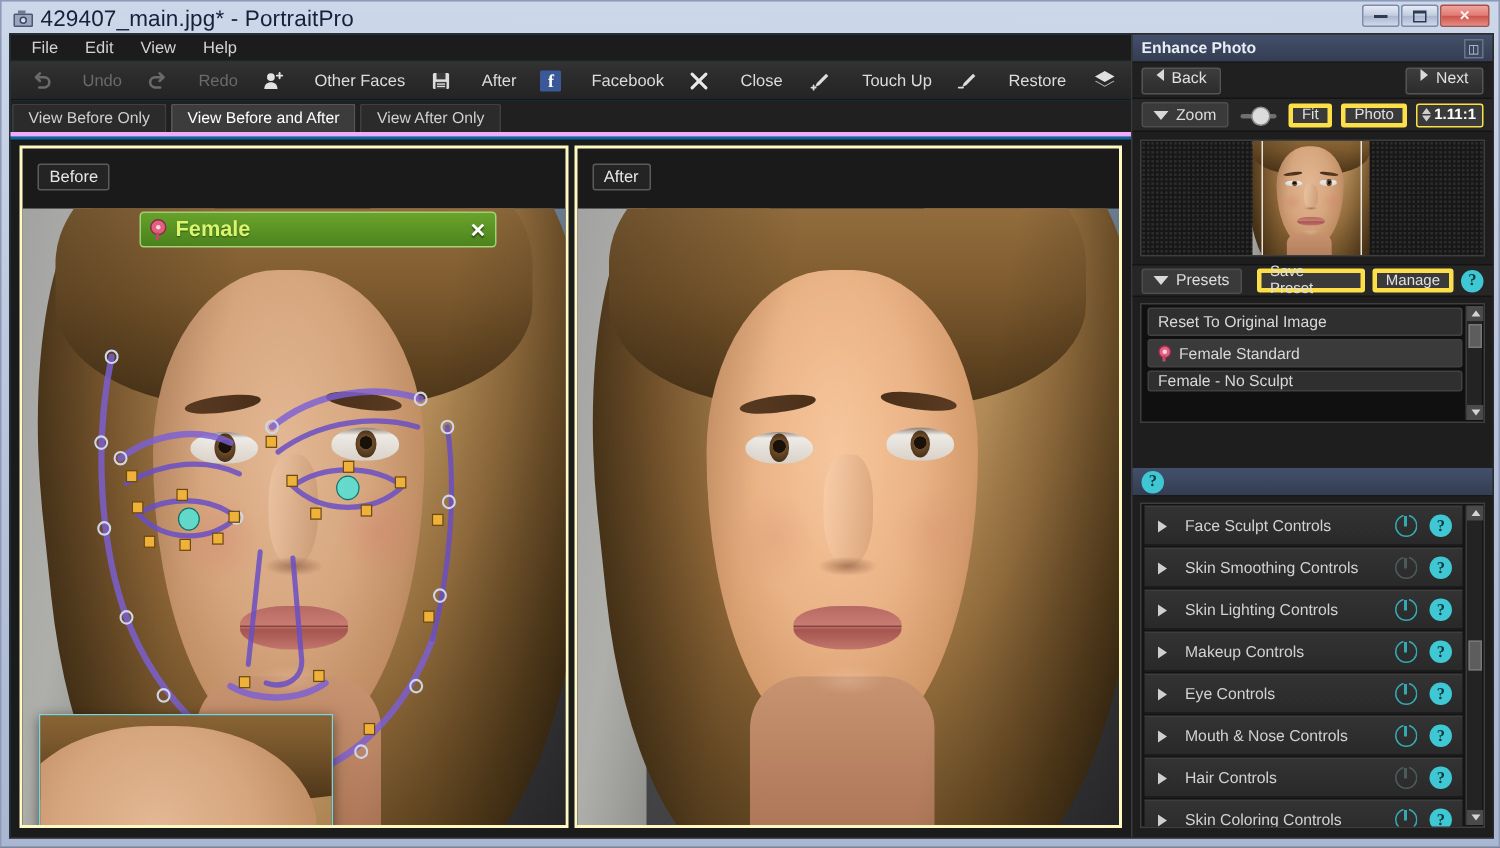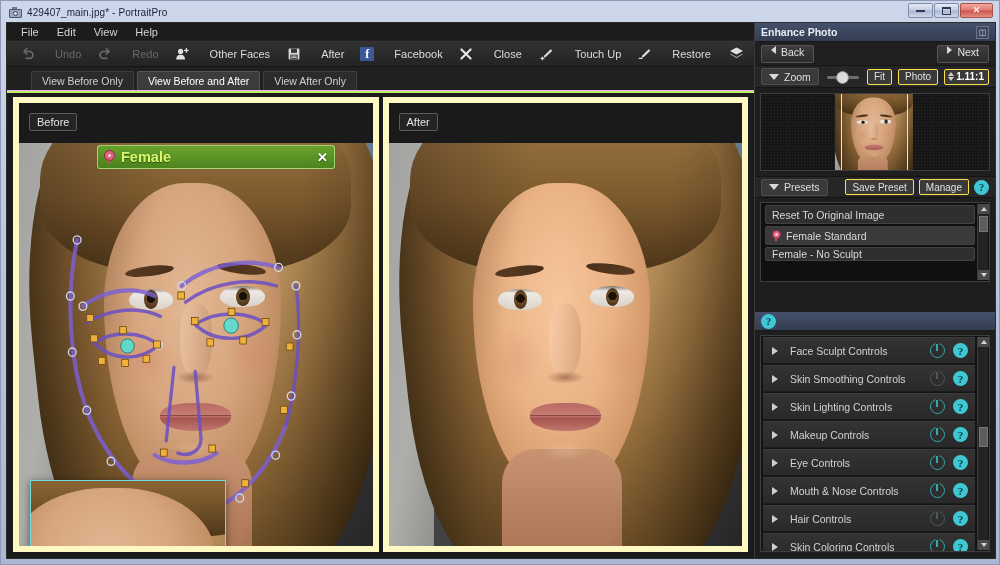--- a/index.html
+++ b/index.html
@@ -22,40 +22,40 @@
     height:18px; display:flex; align-items:center;
     padding-left:4px; position:relative;
   }
   .cam-icon { width:13px; height:11px; margin-right:5px; position:relative; flex:0 0 auto; }
   .cam-icon .body { position:absolute; left:0; top:2px; width:13px; height:9px;
     border:1px solid #4c5770; border-radius:1px; background:#9aa6c0; }
   .cam-icon .lens { position:absolute; left:4px; top:4px; width:5px; height:5px;
     border:1px solid #3c4660; border-radius:50%; background:#d7deec; }
   .cam-icon .bump { position:absolute; left:3px; top:0px; width:5px; height:2px;
     background:#6d7a94; }
-  #title-text { font-size:10px; color:#15203a; letter-spacing:0.1px; white-space:nowrap; }
+  #title-text { font-size:15px; color:#15203a; letter-spacing:0.1px; white-space:nowrap; }
 
   #winbtns { position:absolute; right:2px; top:0px; display:flex; gap:1px; }
   .wbtn { width:25px; height:15px; border:1px solid #7f8cab;
     border-radius:2px; display:flex; align-items:center; justify-content:center;
     background:linear-gradient(180deg,#e6ebf5 0%,#c3cddf 48%,#aab6cf 52%,#cfd8e8 100%); }
   .wbtn.close { background:linear-gradient(180deg,#f0a5a0 0%,#e07a72 48%,#cc5349 52%,#e58b82 100%);
     border-color:#a85248; width:33px; }
   .wbtn span { font-size:9px; color:#23304e; line-height:1; }
   .wbtn.close span { color:#fdf0ee; font-weight:bold; }
   .wbtn .minglyph { display:block; width:9px; height:2px; background:#2d3a56; }
   .wbtn .maxglyph { display:block; width:9px; height:8px; border:1px solid #2d3a56; border-top-width:2px; }
 
   
   #app {
     position:absolute; left:5px; top:21px; width:990px; height:537px;
     background:#1b1b1b; border:1px solid #2d2d2d;
     display:flex;
   }
-  #leftside { width:747px; height:100%; background:#bef264; position:relative; }
+  #leftside { width:747px; height:100%; background:#0369a1; position:relative; }
   #rightside { width:243px; height:100%; background:#1e1e1e;
     border-left:1px solid #3a3a3a; position:relative; }
 
   
   #menubar { height:18px; background:#1c1c1c; display:flex; align-items:center;
     padding-left:6px; gap:2px; border-bottom:1px solid #242424; }
   .menu-item { color:#d3d3d3; font-size:11px; padding:2px 8px; cursor:default; }
 
   
   #toolbar { height:26px; background:linear-gradient(180deg,#333333 0%,#2a2a2a 50%,#242424 100%);
@@ -67,30 +67,30 @@
   .tbtn .gl { display:inline-flex; align-items:center; justify-content:center;
     width:15px; height:15px; flex:0 0 auto; }
   .tspacer { flex:1 1 auto; }
 
   .fb-icon { width:14px; height:14px; background:#3b5998; color:#fff;
     font-weight:bold; font-size:12px; line-height:14px; text-align:center;
     font-family:"Liberation Serif", serif; border-radius:1px; }
 
   
   #viewtabs { height:24px; background:#202020; display:flex; align-items:flex-end;
-    padding-left:24px; gap:3px; border-bottom:1px solid #f0abfc; }
+    padding-left:1px; gap:3px; border-bottom:3px solid #f0abfc; }
   .vtab { height:19px; padding:0 10px; font-size:10.5px; color:#cfcfcf;
     background:#2b2b2b; border:1px solid #3f3f3f; border-bottom:none;
     display:flex; align-items:center; border-radius:2px 2px 0 0; }
   .vtab.active { background:#3c3c3c; color:#ffffff; border-color:#555555; }
 
   
   #panes { position:absolute; left:0; top:70px; right:0; bottom:0;
     display:flex; gap:4px; padding:4px 6px 6px 6px; background:#1b1b1b; }
-  .pane { flex:1 1 0; background:#1a1a1a; border:6px solid #fef9c3;
+  .pane { flex:1 1 0; background:#1a1a1a; border:2px solid #fef9c3;
     position:relative; overflow:hidden; }
   .pane-label { position:absolute; left:10px; top:10px; z-index:6;
     background:#242424; border:1px solid #5b5b5b; color:#e6e6e6;
     font-size:11px; padding:2px 7px; border-radius:2px; }
   .photo { position:absolute; left:0; right:0; top:40px; bottom:0; overflow:hidden; }
 
   
   .portrait { position:absolute; inset:0; }
   .pt-bg { position:absolute; inset:0; background:linear-gradient(160deg,#8f8f92 0%,#5b5b5e 40%,#3a3a3d 100%); }
   .pt-whitestripe { position:absolute; left:0; top:0; width:13%; height:100%;
@@ -205,21 +205,21 @@
     background:#3a3a3a; border:1px solid #4d4d4d; border-radius:2px;
     height:17px; padding:0 7px; }
   .tri-d { width:0;height:0;border-left:5px solid transparent;border-right:5px solid transparent;border-top:6px solid #d9d9d9; }
   .tri-rt { width:0;height:0;border-top:4.5px solid transparent;border-bottom:4.5px solid transparent;border-left:6px solid #cfcfcf; }
   .disc-label { color:#dedede; font-size:10.5px; }
   #zoom-slider { flex:1 1 auto; height:14px; position:relative; margin:0 2px; }
   #zoom-track { position:absolute; left:0; right:0; top:6px; height:3px;
     background:#6f6f6f; border-radius:2px; }
   #zoom-thumb { position:absolute; left:30%; top:1px; width:13px; height:13px;
     background:#dcdcdc; border:1px solid #8a8a8a; border-radius:50%; }
-  .minibtn { height:16px; padding:0 6px; background:#3a3a3a; border:1px solid #fde047;
+  .minibtn { height:16px; padding:0 6px; background:#3a3a3a; border:3px solid #fde047;
     border-radius:2px; color:#e0e0e0; font-size:10px; display:flex; align-items:center; }
   #zoom-ratio { height:16px; padding:0 4px 0 3px; background:#3a3a3a; border:1px solid #fde047;
     border-radius:2px; color:#ffffff; font-size:10px; font-weight:bold;
     display:flex; align-items:center; gap:2px; }
   .spin { display:flex; flex-direction:column; gap:1px; }
   .spin i { display:block; width:0;height:0;border-left:3px solid transparent;border-right:3px solid transparent; }
   .spin i.up { border-bottom:4px solid #d0d0d0; }
   .spin i.dn { border-top:4px solid #d0d0d0; }
 
   

